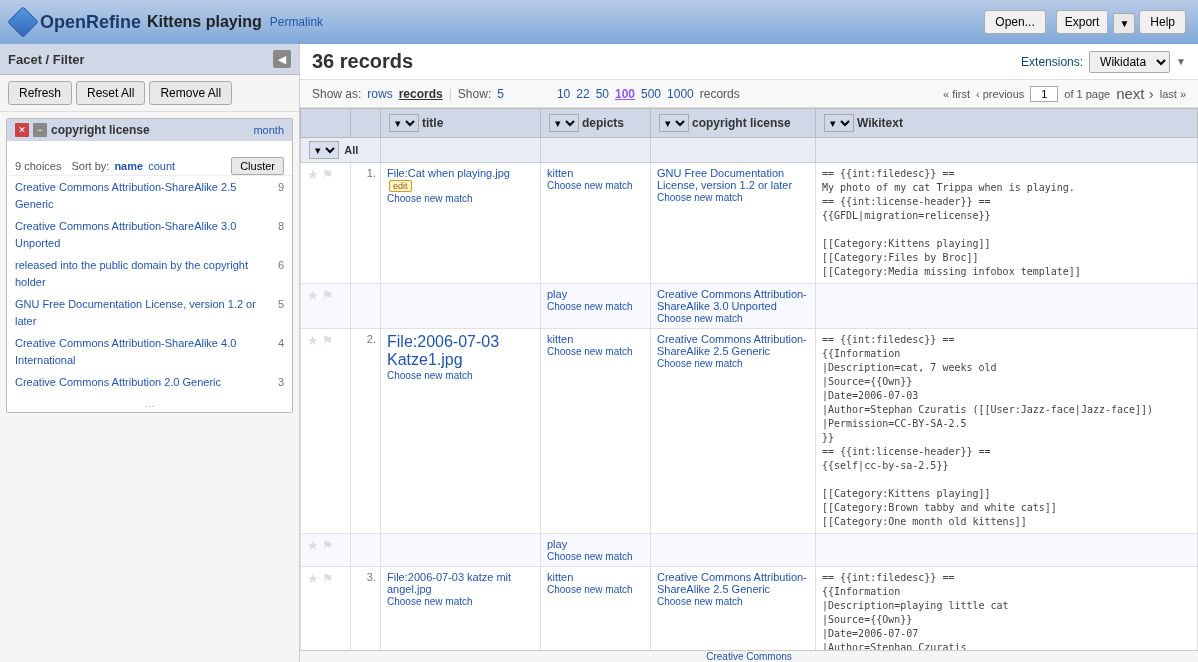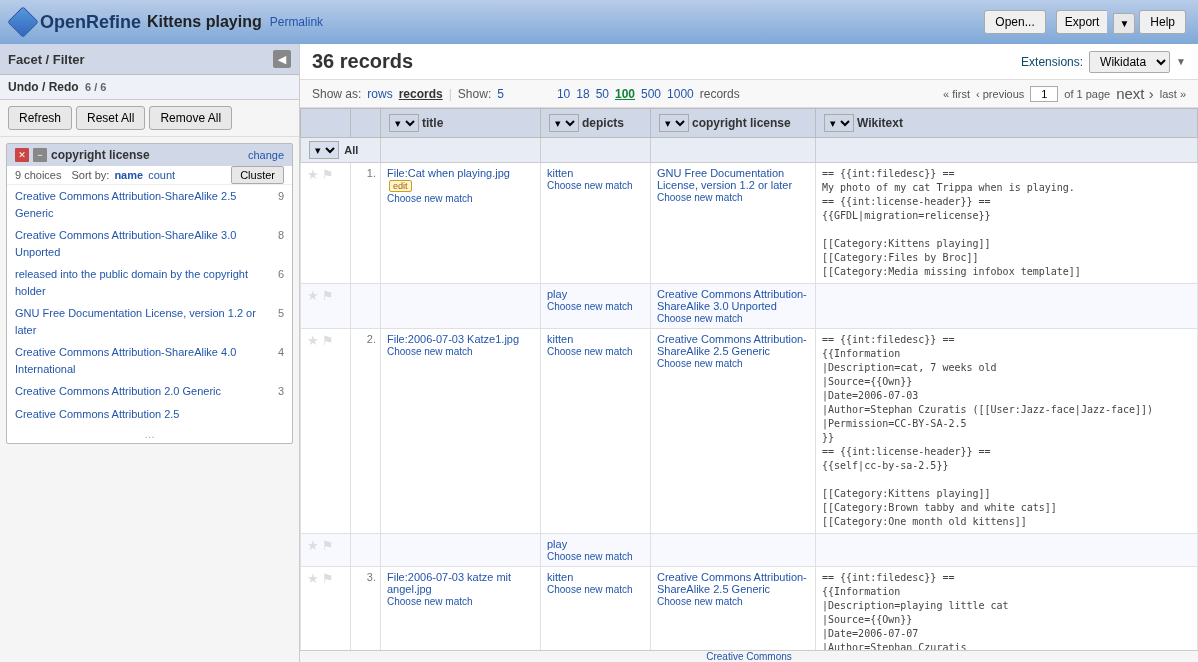--- a/index.html
+++ b/index.html
@@ -53,43 +53,37 @@
 
 <div id="main">
 
   <div id="sidebar">
 
     <div style="background:#d0d8e8;padding:6px 8px;display:flex;align-items:center;justify-content:space-between;border-bottom:1px solid #bbb;">
       <span style="font-weight:bold;font-size:13px;">Facet / Filter</span>
       <button style="background:#888;color:#fff;border:none;width:18px;height:18px;cursor:pointer;border-radius:2px;font-size:11px;">◀</button>
     </div>
 
-    <div style="background:#eef2f8;padding:5px 8px;display:flex;align-items:center;justify-content:space-between;border-bottom:1px solid #ccc;">
-      <span style="font-size:12px;font-weight:bold;">
-        <span>Undo / Redo</span>
-        <span style="color:#666;font-size:11px;margin-left:3px;">6 / 6</span>
-      </span>
-    </div>
 
     <div style="padding:6px 8px;display:flex;align-items:center;gap:4px;border-bottom:1px solid #ddd;">
       <button style="padding:4px 10px;font-size:12px;background:#e8e8e8;border:1px solid #aaa;cursor:pointer;border-radius:3px;">Refresh</button>
       <button style="padding:4px 10px;font-size:12px;background:#e8e8e8;border:1px solid #aaa;cursor:pointer;border-radius:3px;">Reset All</button>
       <button style="padding:4px 10px;font-size:12px;background:#e8e8e8;border:1px solid #aaa;cursor:pointer;border-radius:3px;">Remove All</button>
     </div>
 
     <div style="background:#fff;border:1px solid #bbb;margin:6px;border-radius:2px;">
 
       <div style="background:#d0d8e8;padding:4px 8px;display:flex;align-items:center;gap:4px;">
         <button style="background:#c44;color:#fff;border:none;width:14px;height:14px;font-size:9px;cursor:pointer;border-radius:1px;display:flex;align-items:center;justify-content:center;">✕</button>
         <button style="background:#888;color:#fff;border:none;width:14px;height:14px;font-size:9px;cursor:pointer;border-radius:1px;display:flex;align-items:center;justify-content:center;">−</button>
         <span style="font-weight:bold;font-size:12px;flex:1;">copyright license</span>
-        <a href="#" style="color:#2255aa;font-size:11px;text-decoration:none;">change</a>
-      </div>
-
-      <div style="padding:0 8px;font-size:11px;color:#555;display:flex;align-items:center;gap:5px;border-bottom:1px solid #eee;">
+        <a href="#" style="color:#2255aa;font-size:11px;text-decoration:none;">month</a>
+      </div>
+
+      <div style="padding:0 8px;font-size:11px;color:#555;display:flex;align-items:center;gap:5px;border-bottom:1px solid #eee;margin-top:16px;">
         <span>9 choices</span>
         <span> </span>
         <span>Sort by:</span>
         <a href="#" style="color:#2255aa;text-decoration:none;font-weight:bold;">name</a>
         <a href="#" style="color:#2255aa;text-decoration:none;">count</a>
         <button style="padding:2px 8px;font-size:11px;background:#e8e8e8;border:1px solid #aaa;cursor:pointer;border-radius:2px;margin-left:auto;">Cluster</button>
       </div>
 
       <div style="padding:3px 8px;font-size:11px;color:#2255aa;cursor:pointer;line-height:1.5;display:flex;justify-content:space-between;">
         <span>Creative Commons Attribution-ShareAlike 2.5 Generic</span>
@@ -107,24 +101,20 @@
         <span>GNU Free Documentation License, version 1.2 or later</span>
         <span style="color:#777;margin-left:4px;">5</span>
       </div>
       <div style="padding:3px 8px;font-size:11px;color:#2255aa;cursor:pointer;line-height:1.5;display:flex;justify-content:space-between;">
         <span>Creative Commons Attribution-ShareAlike 4.0 International</span>
         <span style="color:#777;margin-left:4px;">4</span>
       </div>
       <div style="padding:3px 8px;font-size:11px;color:#2255aa;cursor:pointer;line-height:1.5;display:flex;justify-content:space-between;">
         <span>Creative Commons Attribution 2.0 Generic</span>
         <span style="color:#777;margin-left:4px;">3</span>
-      </div>
-      <div style="padding:3px 8px;font-size:11px;color:#2255aa;cursor:pointer;line-height:1.5;display:flex;justify-content:space-between;">
-        <span>Creative Commons Attribution 2.5</span>
-        <span style="color:#777;margin-left:4px;"></span>
       </div>
 
       <div style="text-align:center;padding:3px;color:#aaa;font-size:11px;">…</div>
     </div>
   </div>
 
   <div id="content">
 
     <div style="display:flex;align-items:center;justify-content:space-between;padding:6px 12px;border-bottom:1px solid #ddd;background:#fff;">
       <h2 style="font-size:20px;font-weight:bold;color:#333;">36 records</h2>
@@ -138,23 +128,23 @@
     </div>
 
     <div style="padding:5px 12px;border-bottom:1px solid #ddd;background:#f8f8f8;display:flex;align-items:center;gap:6px;flex-wrap:wrap;">
       <span style="font-size:12px;color:#555;">Show as:</span>
       <a href="#" style="color:#2255aa;text-decoration:none;font-size:12px;">rows</a>
       <a href="#" style="color:#333;text-decoration:underline;font-size:12px;font-weight:bold;">records</a>
       <span style="color:#ccc;">|</span>
       <span style="font-size:12px;color:#555;">Show:</span>
       <a href="#" style="color:#2255aa;text-decoration:none;font-size:12px;">5</a>
       <a href="#" style="color:#2255aa;text-decoration:none;font-size:12px;margin-left:47px;">10</a>
-      <a href="#" style="color:#2255aa;text-decoration:none;font-size:12px;">18</a>
+      <a href="#" style="color:#2255aa;text-decoration:none;font-size:12px;">22</a>
       <a href="#" style="color:#2255aa;text-decoration:none;font-size:12px;">50</a>
-      <a href="#" style="color:#15803d;text-decoration:underline;font-size:12px;font-weight:bold;">100</a>
+      <a href="#" style="color:#8b5cf6;text-decoration:underline;font-size:12px;font-weight:bold;">100</a>
       <a href="#" style="color:#2255aa;text-decoration:none;font-size:12px;">500</a>
       <a href="#" style="color:#2255aa;text-decoration:none;font-size:12px;">1000</a>
       <span style="font-size:12px;color:#555;">records</span>
       <span style="flex:1;"></span>
       <a href="#" style="color:#555;text-decoration:none;font-size:11px;">« first</a>
       <a href="#" style="color:#555;text-decoration:none;font-size:11px;">‹ previous</a>
       <input value="1" style="width: 28px; text-align: center; border: 1px solid rgb(170, 170, 170); padding: 1px 2px; font-size: 11px;">
       <span style="font-size:11px;color:#555;">of 1 page</span>
       <a href="#" style="color:#555;text-decoration:none;font-size:15px;">next ›</a>
       <a href="#" style="color:#555;text-decoration:none;font-size:11px;">last »</a>
@@ -261,21 +251,21 @@
 
           <tr style="background:#fff;">
             <td style="padding:4px 6px;border:1px solid #e0e0e0;">
               <div style="display:flex;gap:3px;align-items:center;">
                 <span style="color:#ddd;font-size:13px;cursor:pointer;">★</span>
                 <span style="color:#ddd;font-size:13px;cursor:pointer;">⚑</span>
               </div>
             </td>
             <td style="padding:4px 4px;border:1px solid #e0e0e0;color:#777;text-align:right;font-size:11px;vertical-align:top;">2.</td>
             <td style="padding:4px 6px;border:1px solid #e0e0e0;vertical-align:top;">
-              <a href="#" style="color:#2255aa;text-decoration:none;font-size:11px;">File:2006-07-03 Katze1.jpg</a><br>
+              <a href="#" style="color:#2255aa;text-decoration:none;font-size:16px;">File:2006-07-03 Katze1.jpg</a><br>
               <a href="#" style="color:#2255aa;font-size:10px;text-decoration:none;">Choose new match</a>
             </td>
             <td style="padding:4px 6px;border:1px solid #e0e0e0;vertical-align:top;">
               <a href="#" style="color:#2255aa;text-decoration:none;font-size:11px;">kitten</a><br>
               <a href="#" style="color:#2255aa;font-size:10px;text-decoration:none;">Choose new match</a>
             </td>
             <td style="padding:4px 6px;border:1px solid #e0e0e0;vertical-align:top;">
               <a href="#" style="color:#2255aa;text-decoration:none;font-size:11px;">Creative Commons Attribution-ShareAlike 2.5 Generic</a><br>
               <a href="#" style="color:#2255aa;font-size:10px;text-decoration:none;">Choose new match</a>
             </td>

